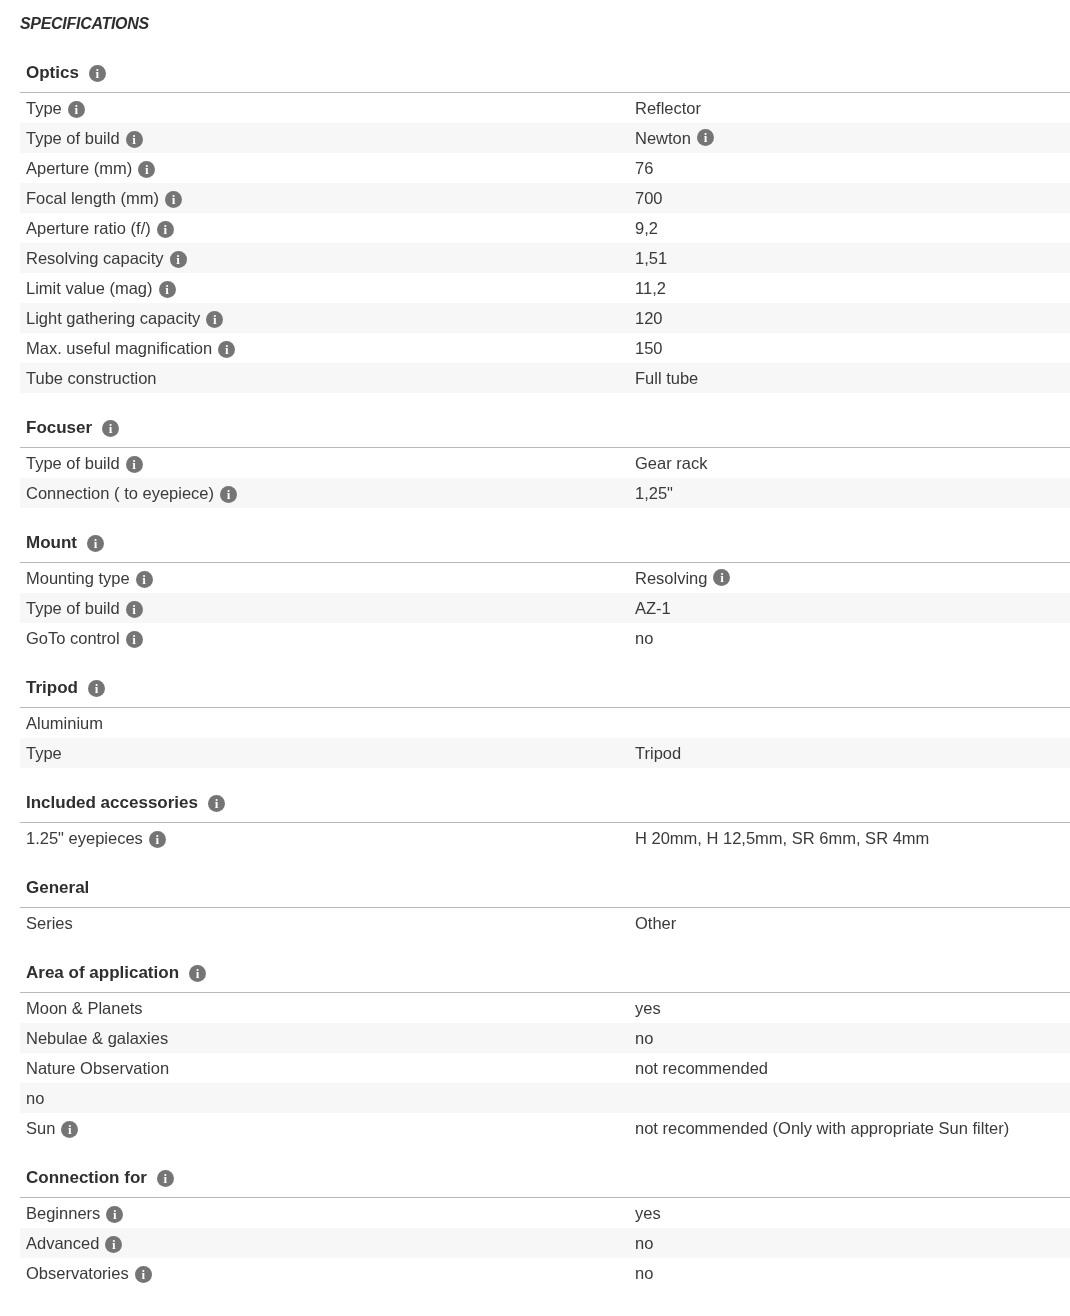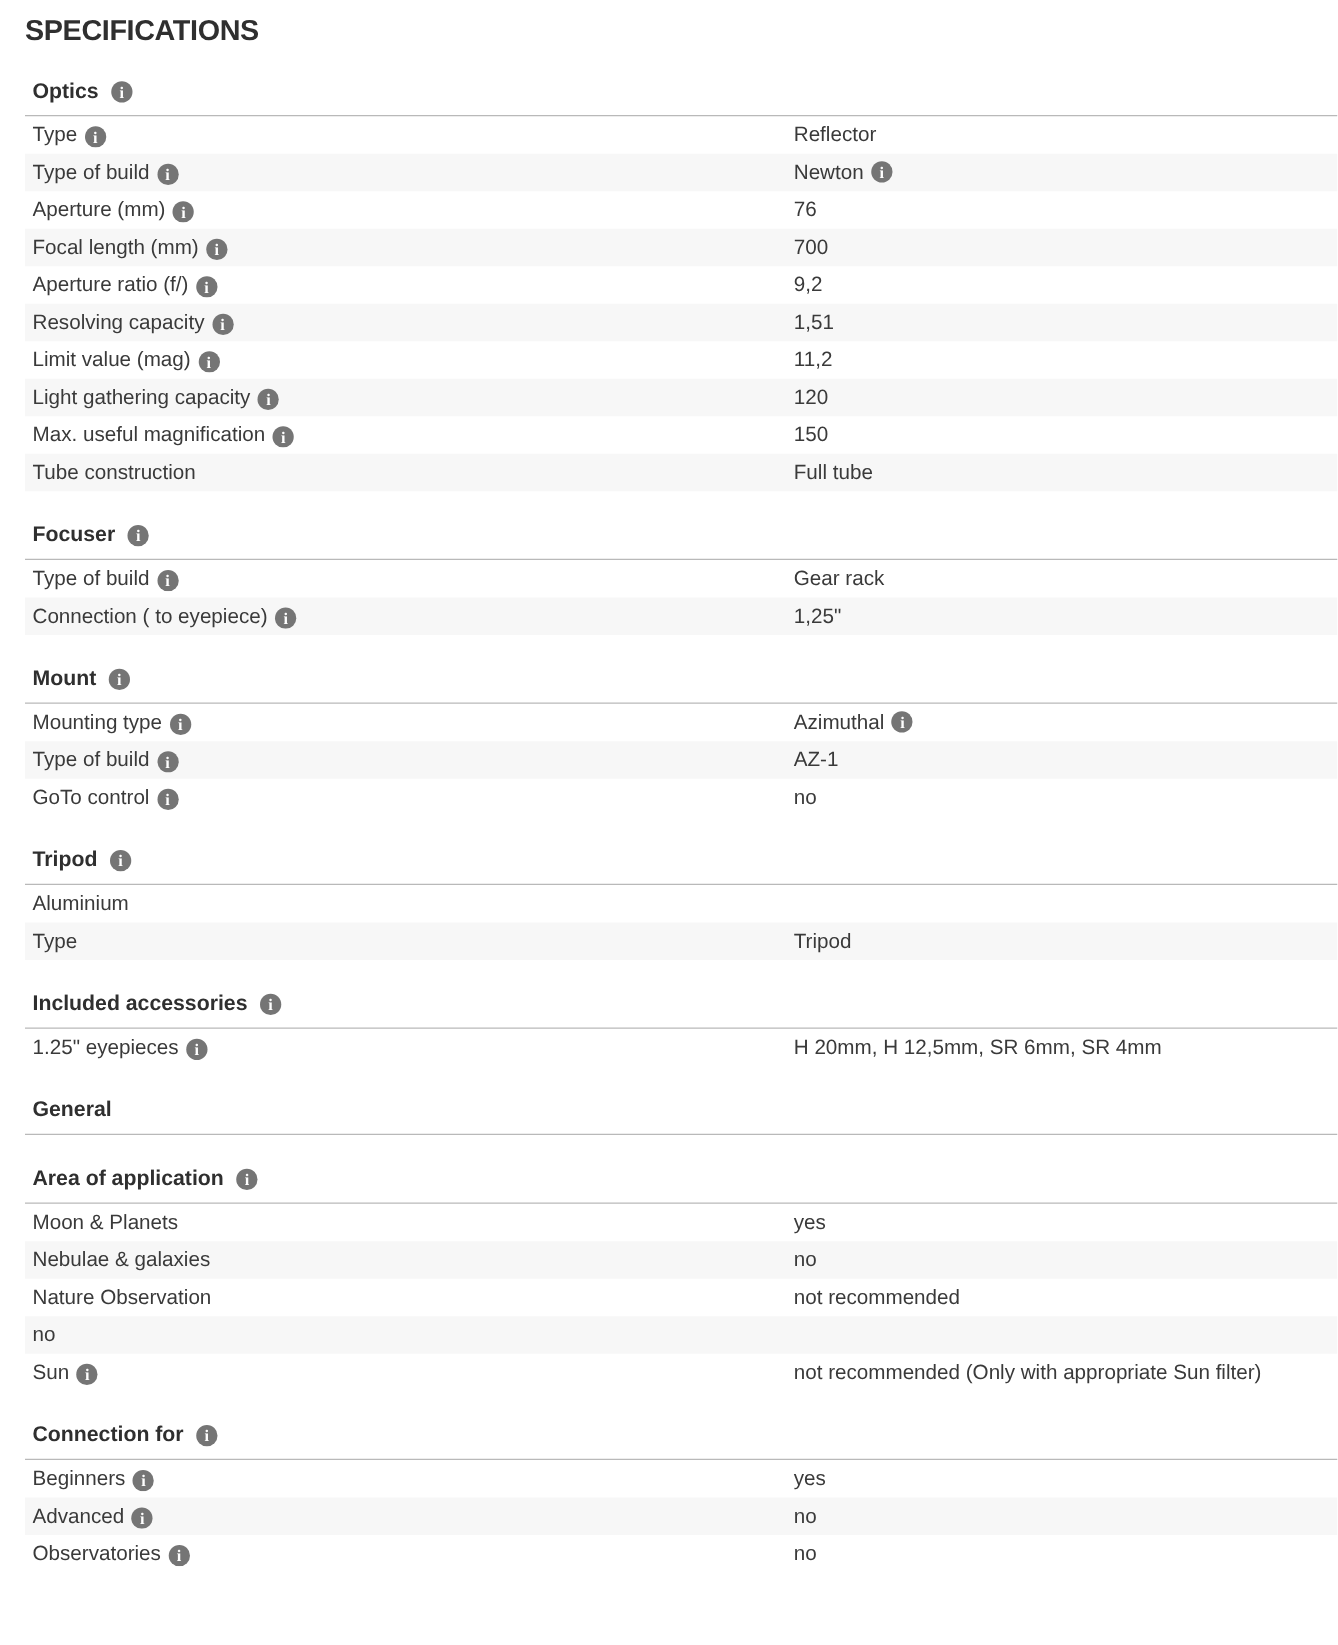--- a/index.html
+++ b/index.html
@@ -8,26 +8,27 @@
     background: #ffffff;
   }
   body {
     width: 1070px;
     min-height: 1316px;
     font-family: "Liberation Sans", sans-serif;
     color: #333333;
     overflow-x: hidden;
   }
   .page-title {
-    font-size: 23px;
+    font-size: 16px;
     font-weight: bold;
     color: #2f2f2f;
     letter-spacing: -0.3px;
     margin: 10px 0 0 20px;
     line-height: 28px;
+    font-style: italic;
   }
   .spec-table {
     margin-left: 20px;
   }
   .section {
     margin-top: 24px;
   }
   .section-header {
     display: flex;
     align-items: center;
@@ -241,21 +242,21 @@
       <span>Mount</span>
       <span class="info-icon">i</span>
     </div>
     <div class="rows">
   <div class="row">
     <div class="row-label">
       <span>Mounting type</span>
       <span class="info-icon">i</span>
     </div>
     <div class="row-value">
-      <span>Azimuthal</span>
+      <span>Resolving</span>
       <span class="info-icon">i</span>
     </div>
   </div>
 
   <div class="row alt">
     <div class="row-label">
       <span>Type of build</span>
       <span class="info-icon">i</span>
     </div>
     <div class="row-value">
@@ -320,20 +321,32 @@
     </div>
   </div>
 </div>
   </div>
 
   <div class="section">
     <div class="section-header">
       <span>General</span>
 
     </div>
+    <div class="rows">
+  <div class="row">
+    <div class="row-label">
+      <span>Series</span>
+
+    </div>
+    <div class="row-value">
+      <span>Other</span>
+
+    </div>
+  </div>
+</div>
   </div>
 
   <div class="section">
     <div class="section-header">
       <span>Area of application</span>
       <span class="info-icon">i</span>
     </div>
     <div class="rows">
   <div class="row">
     <div class="row-label">

